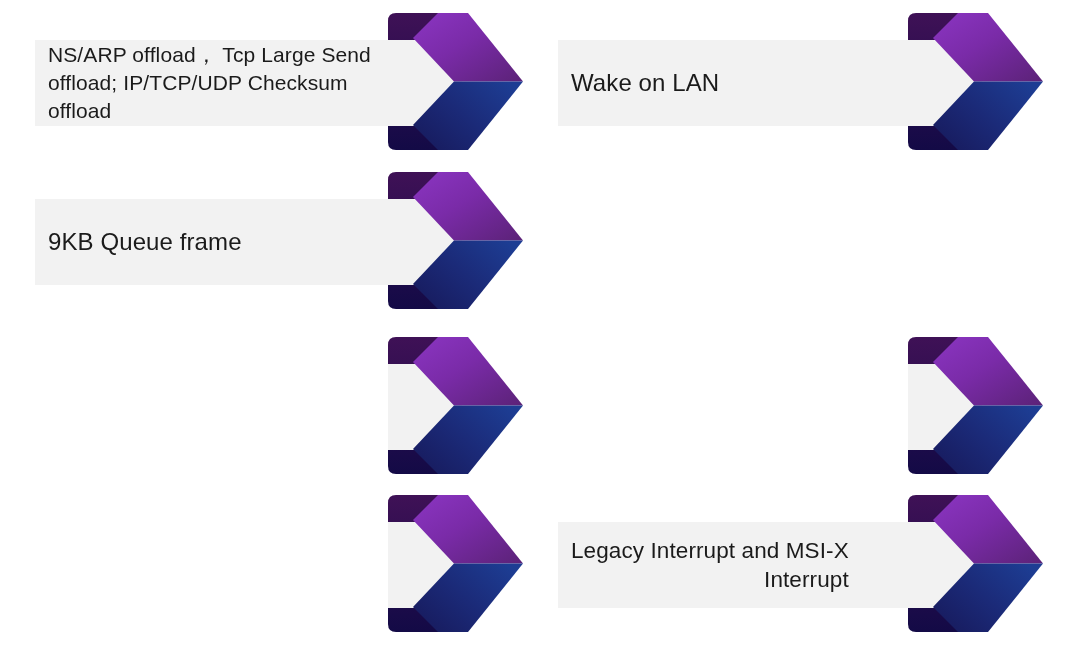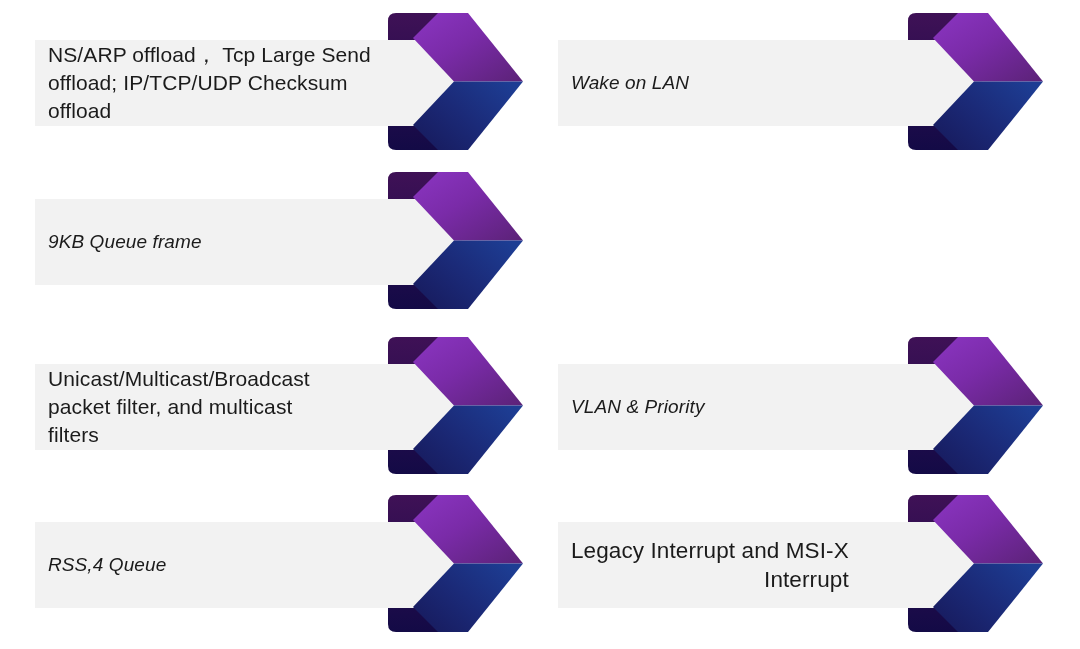--- a/index.html
+++ b/index.html
@@ -15,21 +15,21 @@
   .r1 { top:13px; }   .r2 { top:172px; }
   .r3 { top:337px; }  .r4 { top:495px; }
 
   .box {
     position:absolute; left:0; top:27px; width:422px; height:86px;
     background:var(--box-fill,#f2f2f2);
     display:flex; align-items:center;
     padding:0 14px 0 13px; box-sizing:border-box;
   }
   .label { white-space:pre-line; letter-spacing:0.1px; }
-  .t-lg { font-size:19px; line-height:1.2;font-style:italic; }
+  .t-lg { font-size:24px; line-height:1.2; }
   .t-md { font-size:22.5px; line-height:1.3;text-align:right; }
   .t-sm { font-size:21px; line-height:1.33; }
 
   .arrow { position:absolute; top:0; width:135px; height:137px; }
   .c1 .arrow { left:353px; }
   .c2 .arrow { left:350px; }
 
   
   #gBack   .s1 { stop-color:var(--fold-purple,#3f1156); }
   #gBack   .s2 { stop-color:var(--fold-navy,#130a46); }
@@ -95,43 +95,32 @@
     <div class="box">
       <span class="label t-lg">9KB Queue frame</span>
     </div>
     <svg class="arrow" viewBox="0 0 135 137">
         <use href="#fold-arrow"></use>
       </svg>
   </div>
 
 
   <div class="item c1 r3">
-    <div class="box">
-      <span class="label t-sm">Unicast/Multicast/Broadcast
-packet filter, and multicast
-filters</span>
-    </div>
     <svg class="arrow" viewBox="0 0 135 137">
         <use href="#fold-arrow"></use>
       </svg>
   </div>
 
   <div class="item c2 r3">
-    <div class="box">
-      <span class="label t-lg">VLAN &amp; Priority</span>
-    </div>
     <svg class="arrow" viewBox="0 0 135 137">
         <use href="#fold-arrow"></use>
       </svg>
   </div>
 
   <div class="item c1 r4">
-    <div class="box">
-      <span class="label t-lg">RSS,4 Queue</span>
-    </div>
     <svg class="arrow" viewBox="0 0 135 137">
         <use href="#fold-arrow"></use>
       </svg>
   </div>
 
   <div class="item c2 r4">
     <div class="box">
       <span class="label t-md">Legacy Interrupt and MSI-X
 Interrupt</span>
     </div>

